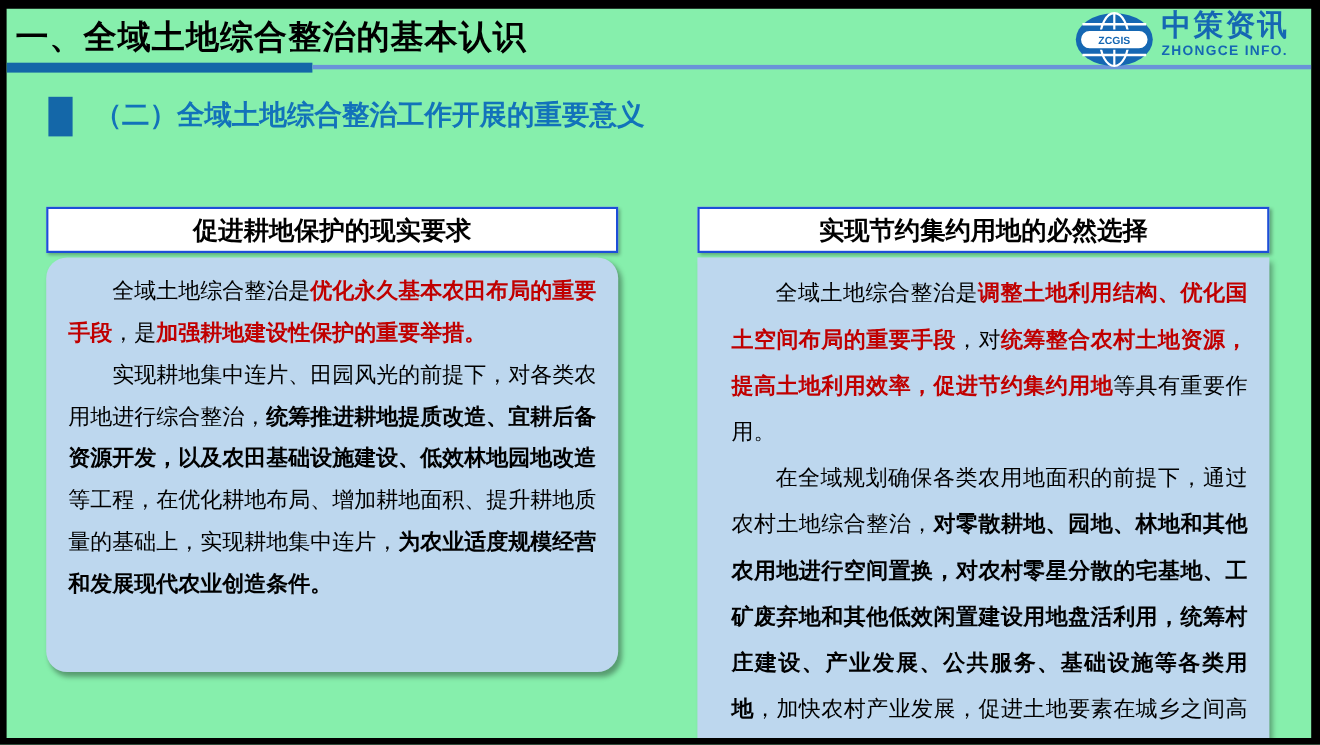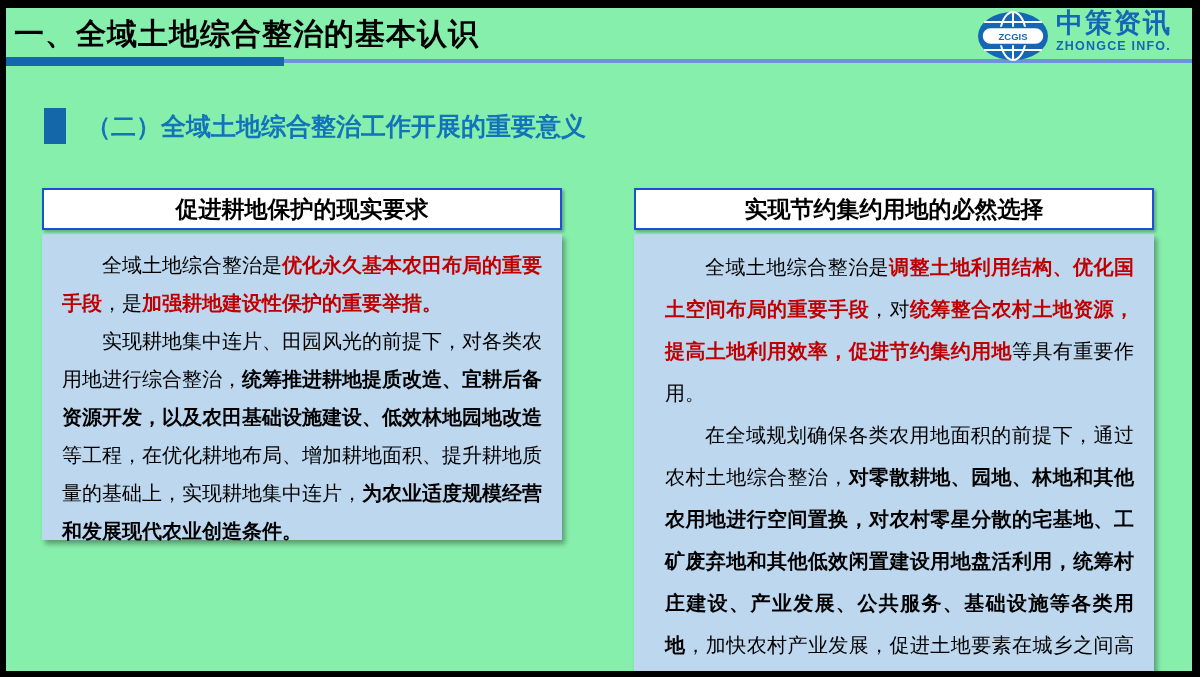--- a/index.html
+++ b/index.html
@@ -30,21 +30,21 @@
   
   .logo{
     position:absolute;right:6px;top:2px;width:210px;height:56px;
     display:flex;
   }
   .logo-globe{width:74px;height:52px;flex:0 0 auto;}
   .logo-text{margin-left:6px;line-height:1;}
   .logo-cn{font-size:27px;font-weight:bold;color:#1567B3;letter-spacing:2px;white-space:nowrap;}
   .logo-en{font-size:12.5px;font-weight:bold;color:#1567B3;letter-spacing:1.2px;margin-top:3px;white-space:nowrap;}
   
-  .subtitle-row{position:absolute;left:38px;top:80px;display:flex;align-items:center;margin-top:20px;}
+  .subtitle-row{position:absolute;left:38px;top:80px;display:flex;}
   .subtitle-bullet{width:22px;height:36px;background:#1467A8;flex:0 0 auto;}
   .subtitle-text{
     margin-left:20px;font-size:25px;font-weight:bold;color:#1272BA;white-space:nowrap;
   }
   
   .box{position:absolute;top:180px;width:520px;}
   .box.left{left:36px;}
   .box.right{left:628px;}
   .box-header{
     height:42px;background:#fff;border:2px solid #1d4ed8;
@@ -53,21 +53,21 @@
     box-shadow:2px 2px 3px rgba(0,0,0,0.3);
     position:relative;z-index:2;
   }
   .box-body{
     margin-top:4px;background:#BDD7EE;
     padding:12px 20px 10px 20px;
     box-shadow:3px 4px 5px rgba(0,0,0,0.35);
     color:#000;font-size:20px;
     text-align:justify;
   }
-  .box.left  .box-body{height:306px;line-height:38px;}
+  .box.left  .box-body{height:377px;line-height:38px;border-radius:19px;}
   .box.right .box-body{height:467px;line-height:42px;padding-left:31px;}
   .para{margin:0;text-indent:2em;}
   .seg-normal{font-weight:normal;color:#000;}
   .seg-bold{font-weight:bold;color:#000;}
   .seg-red-bold{font-weight:bold;color:#C00000;}
 </style>
 </head>
 <body>
 
 <div class="slide">

